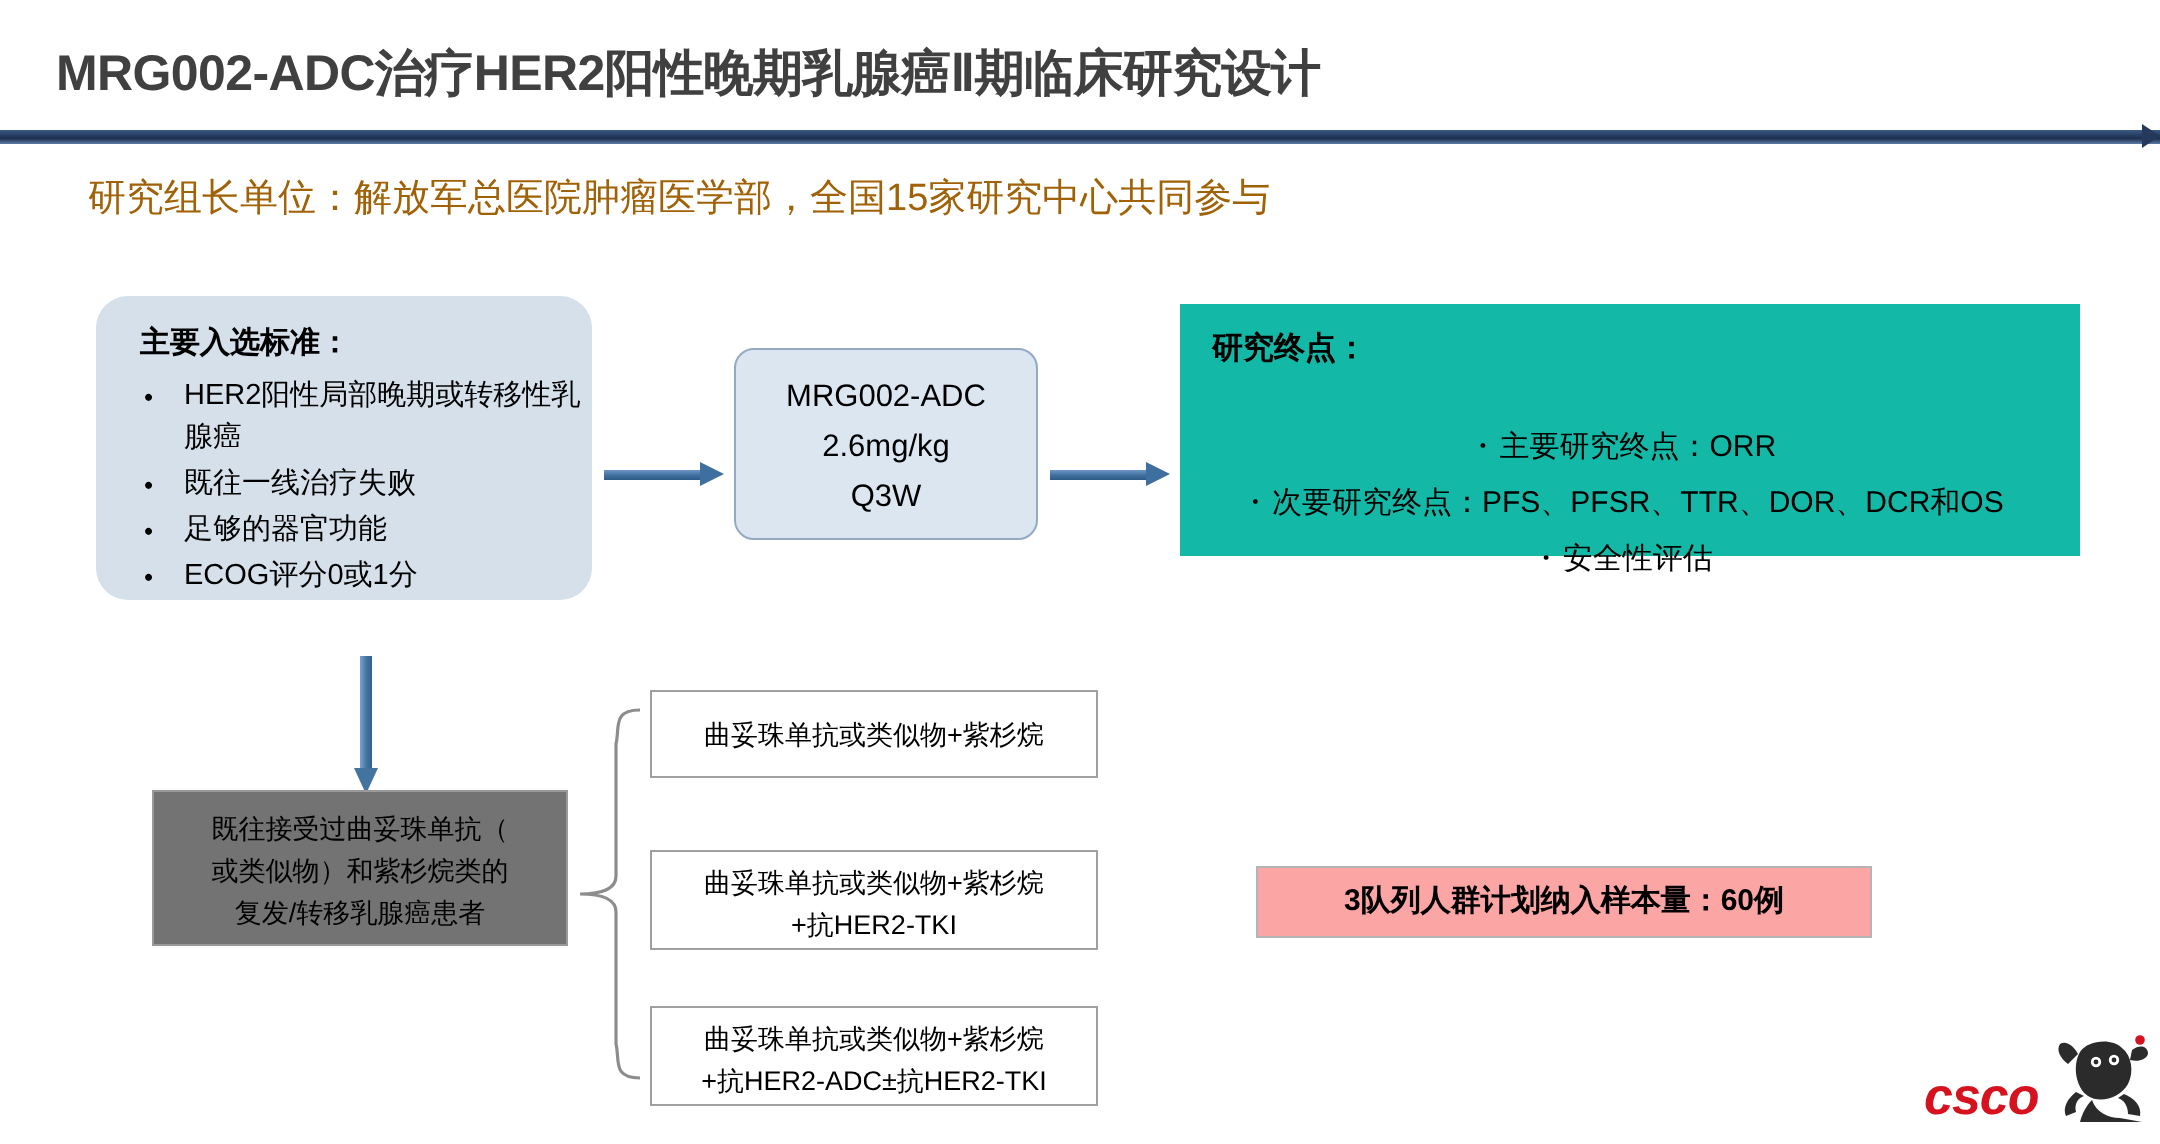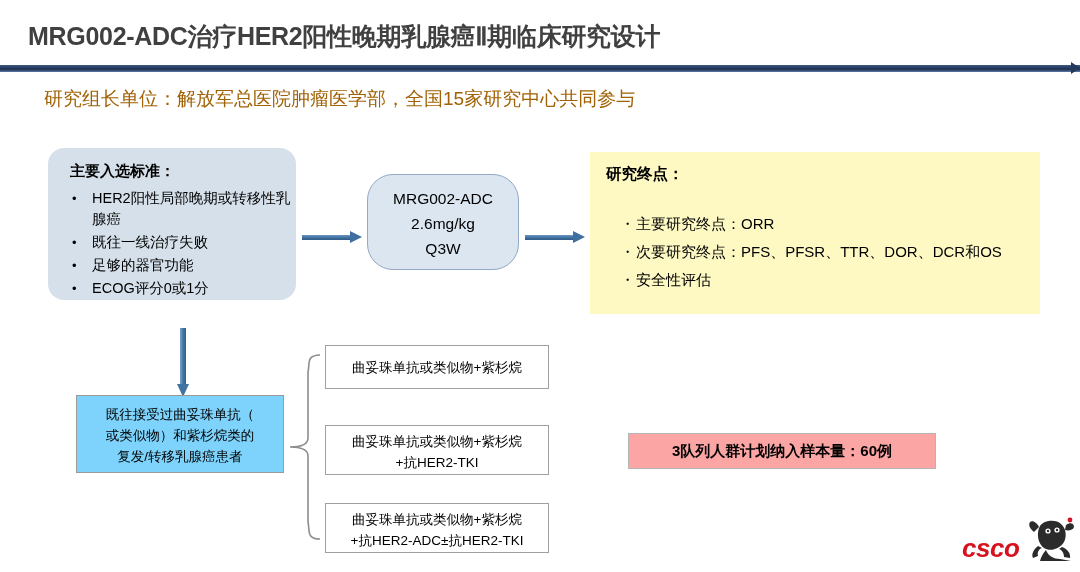--- a/index.html
+++ b/index.html
@@ -101,38 +101,39 @@
   }
 
   
   #drug-box {
     position: absolute;
     left: 367px;
     top: 174px;
     width: 152px;
     height: 96px;
     border: 1.3px solid #93a9c4;
-    border-radius: 26px;
+    border-radius: 10px;
     background: #dce6f1;
     text-align: center;
     padding-top: 11px;
     box-sizing: border-box;
   }
   #drug-box div {
     font-size: 15.5px;
     line-height: 25px;
   }
 
   
   #endpoint-box {
     left: 590px;
     top: 152px;
     width: 450px;
-    height: 162px;
-    background: #fef9c3;
+    height: 126px;
+    background: #14b8a6;
+    text-align: center;
   }
   #endpoint-title {
     position: absolute;
     left: 16px;
     top: 12px;
     font-size: 15.5px;
     font-weight: bold;
     white-space: nowrap;
   }
   #endpoint-list {
@@ -209,21 +210,21 @@
   }
 
   
   #prior-box {
     position: absolute;
     left: 76px;
     top: 395px;
     width: 208px;
     height: 78px;
     border: 1.2px solid #9a9a9a;
-    background: #7dd3fc;
+    background: #737373;
     box-sizing: border-box;
     text-align: center;
     padding-top: 8px;
   }
   #prior-box div {
     font-size: 13.5px;
     line-height: 21px;
   }
 
   

